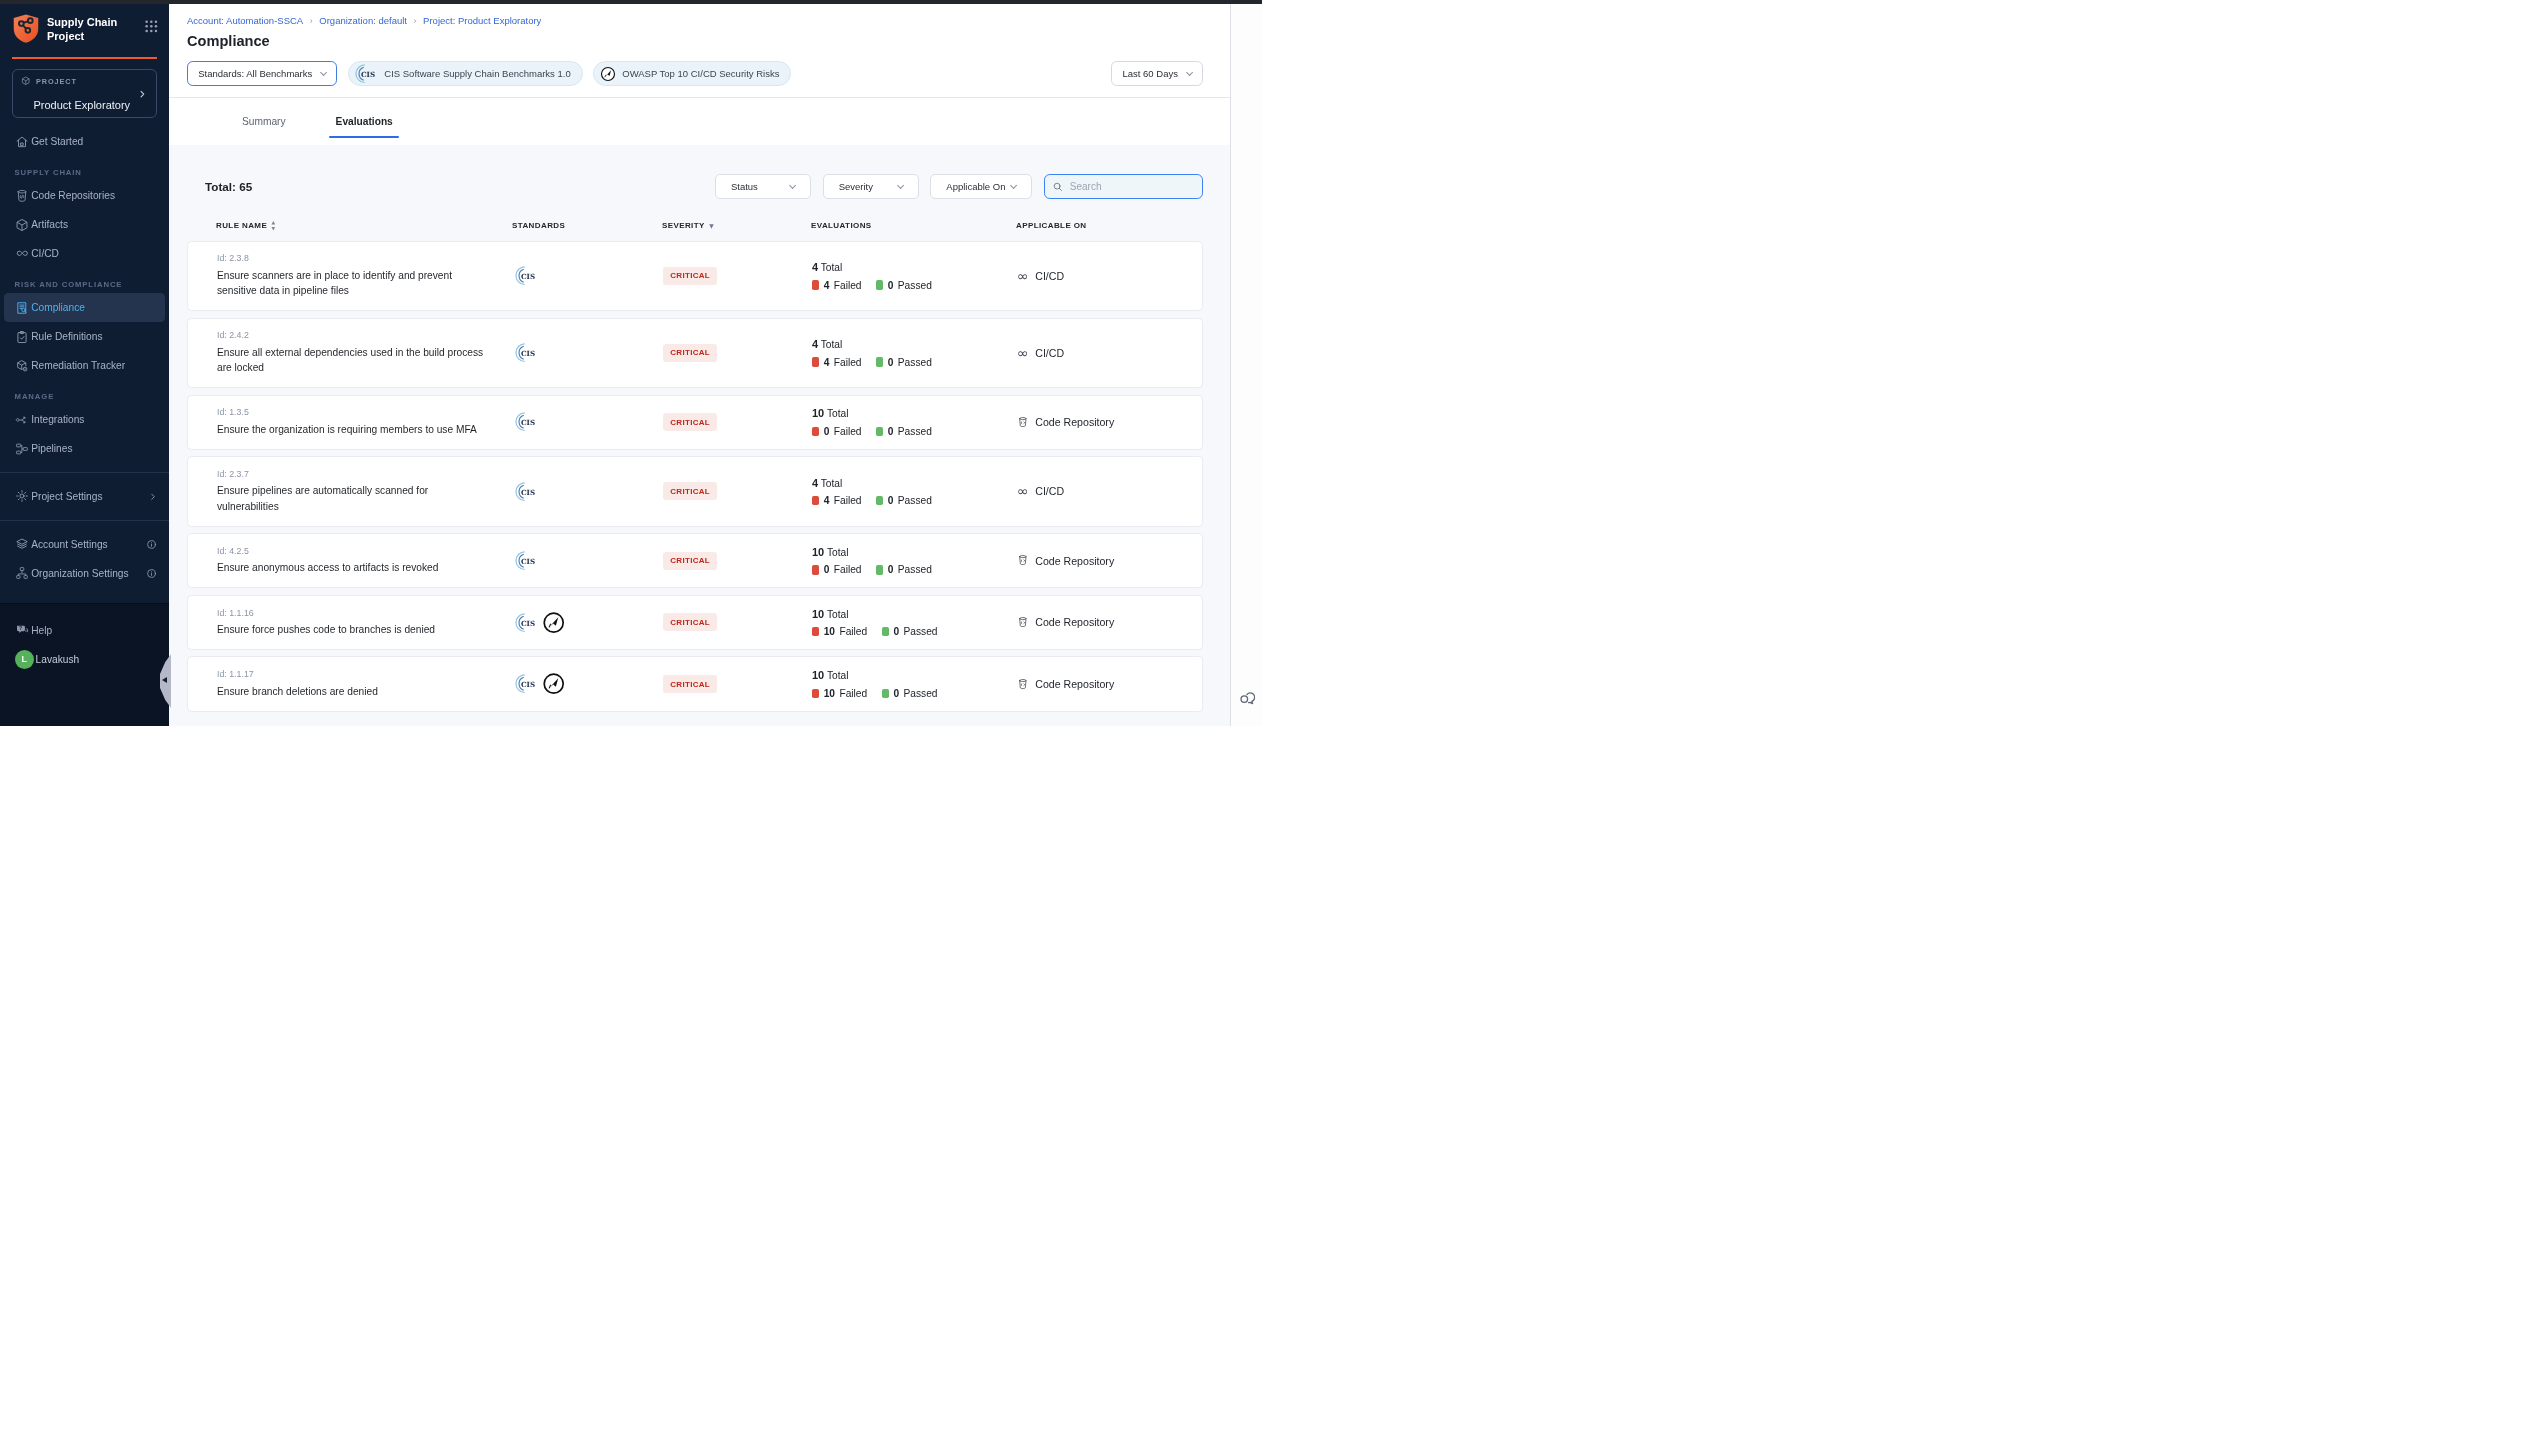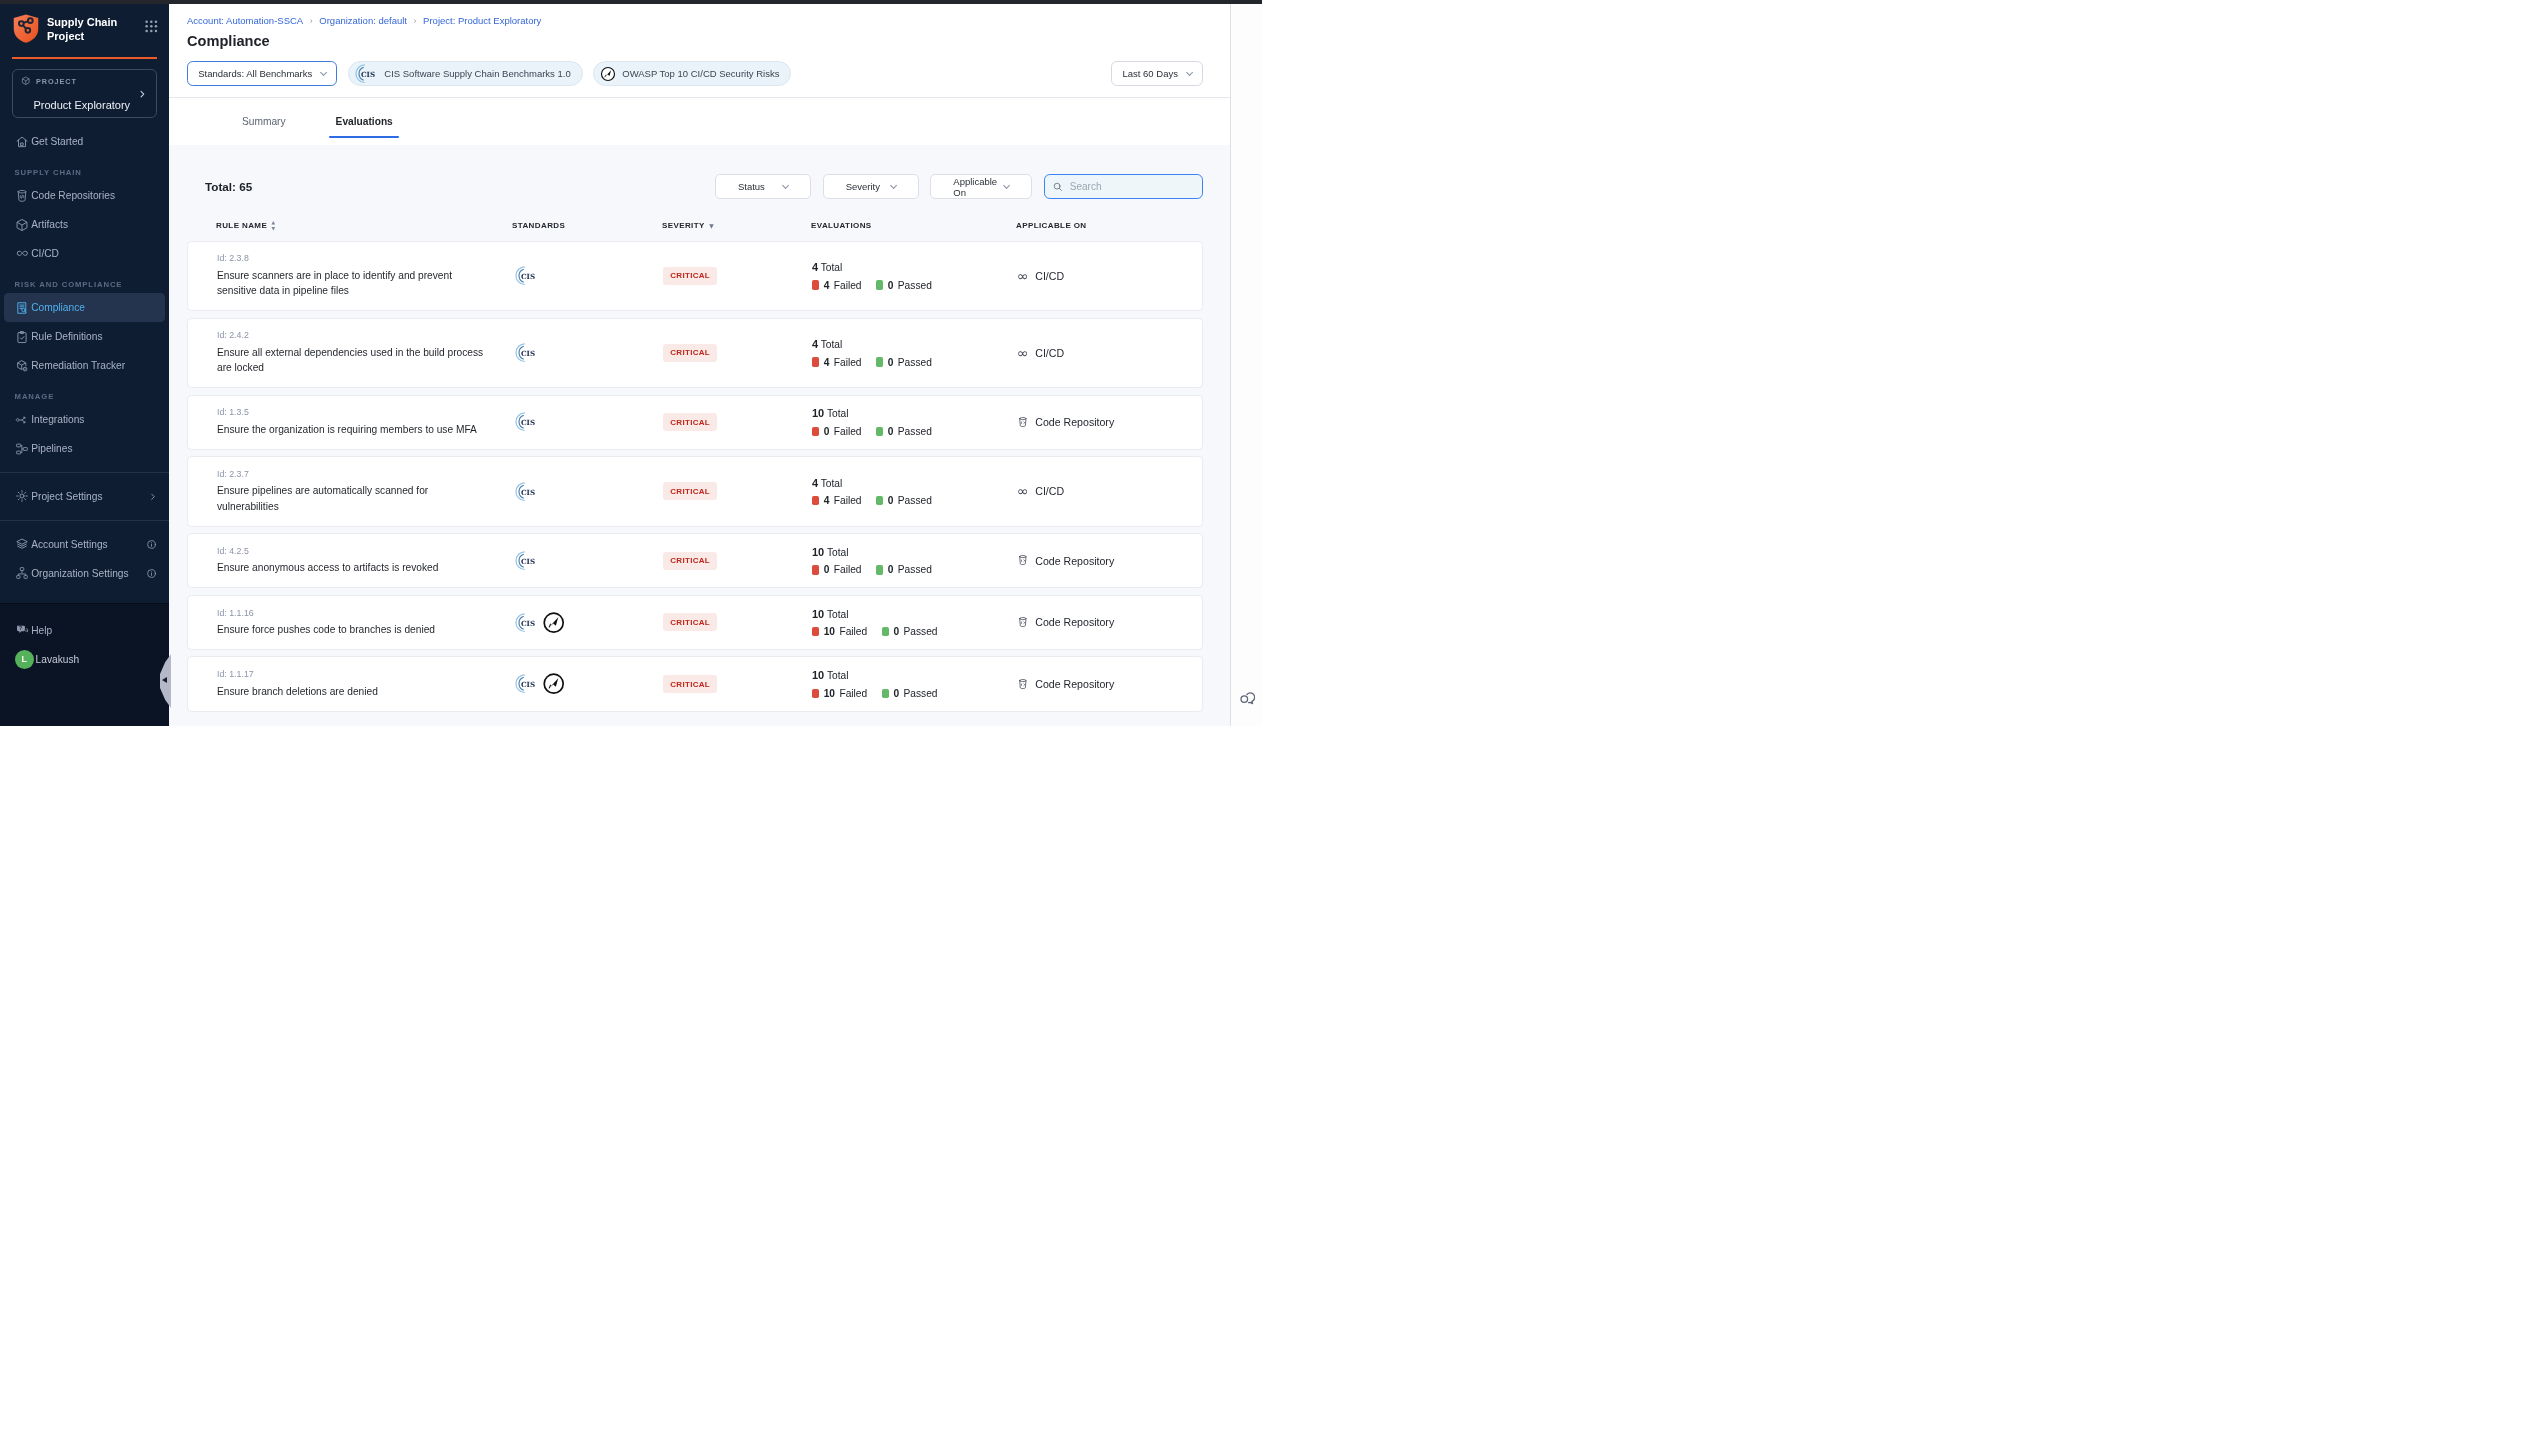--- a/index.html
+++ b/index.html
@@ -56,21 +56,21 @@
 
   .tabs { display:flex; gap:19px; padding-left:42px; height:47px; align-items:center; background:#fff; }
   .tab { font-size:10.2px; color:#5a6472; position:relative; cursor:pointer;margin-left:31px; }
   .tab.active { color:#1f2328; font-weight:bold; }
   .tab.active::after { content:''; position:absolute; left:-6.6px; right:-6.6px; bottom:-11px; height:2.2px; border-radius:1.5px; background:#2e6be5; }
 
   .content { flex:1; background:#f7f8fb; overflow:hidden; }
   .toolbar { display:flex; align-items:center; padding:29px 27px 0 36px; }
   .total { font-size:11.7px; font-weight:bold; color:#20242a; }
   .toolbar-filters { margin-left:auto; display:flex; gap:11.7px; align-items:center; }
-  .dd-plain { background:#fff; border:0.7px solid #dcdfe8; height:25px; border-radius:5px; display:flex; align-items:center; justify-content:space-between; padding:0 22px; font-size:9.5px; color:#2a2f38; cursor:pointer; }
+  .dd-plain { background:#fff; border:0.7px solid #dcdfe8; height:25px; border-radius:5px; display:flex; align-items:center; justify-content:space-between; padding:0 15px; font-size:9.5px; color:#2a2f38; cursor:pointer; }
   .w-status { width:96px; } .w-sev { width:96px; } .w-app { width:102px; }
   .search { width:159px; height:25px; border:1.1px solid #3b82f6; background:#eef6f9; border-radius:5.8px; display:flex; align-items:center; padding:0 7.3px; gap:5.8px; }
   .search svg { color:#6a7484; flex:none; }
   .search input { border:none; outline:none; background:transparent; font-size:10px; color:#333; width:100%; font-family:"Liberation Sans",sans-serif; }
   .search input::placeholder { color:#9aa6b4; }
 
   .grid-cols { display:grid; grid-template-columns:296px 150px 149px 205px 1fr; align-items:center; }
   .thead { margin:20.5px 27px 9.5px 18px; padding:0 14.6px 0 29px; font-size:8px; font-weight:bold; letter-spacing:0.4px; color:#23272e; }
   .th { display:flex; align-items:center; gap:4.4px; }
   .sort-stack { display:flex; flex-direction:column; font-size:4.7px; color:#7b8598; line-height:1.2; font-family:"DejaVu Sans",sans-serif; }

